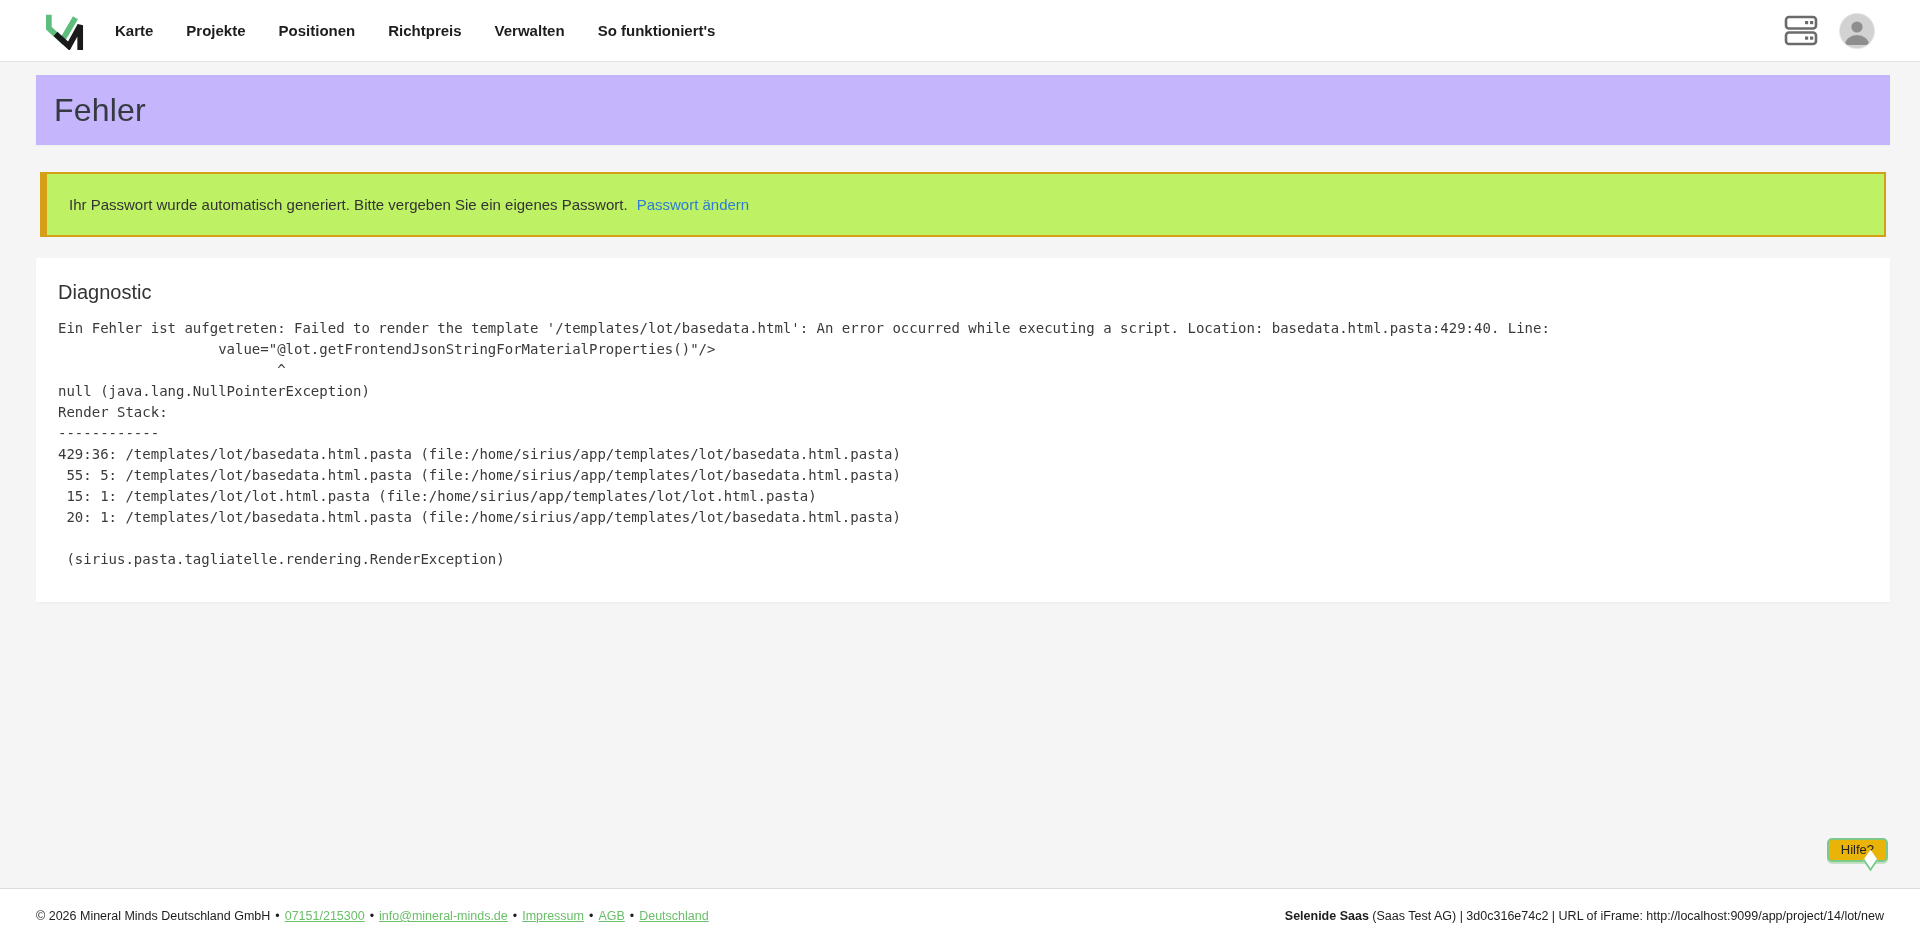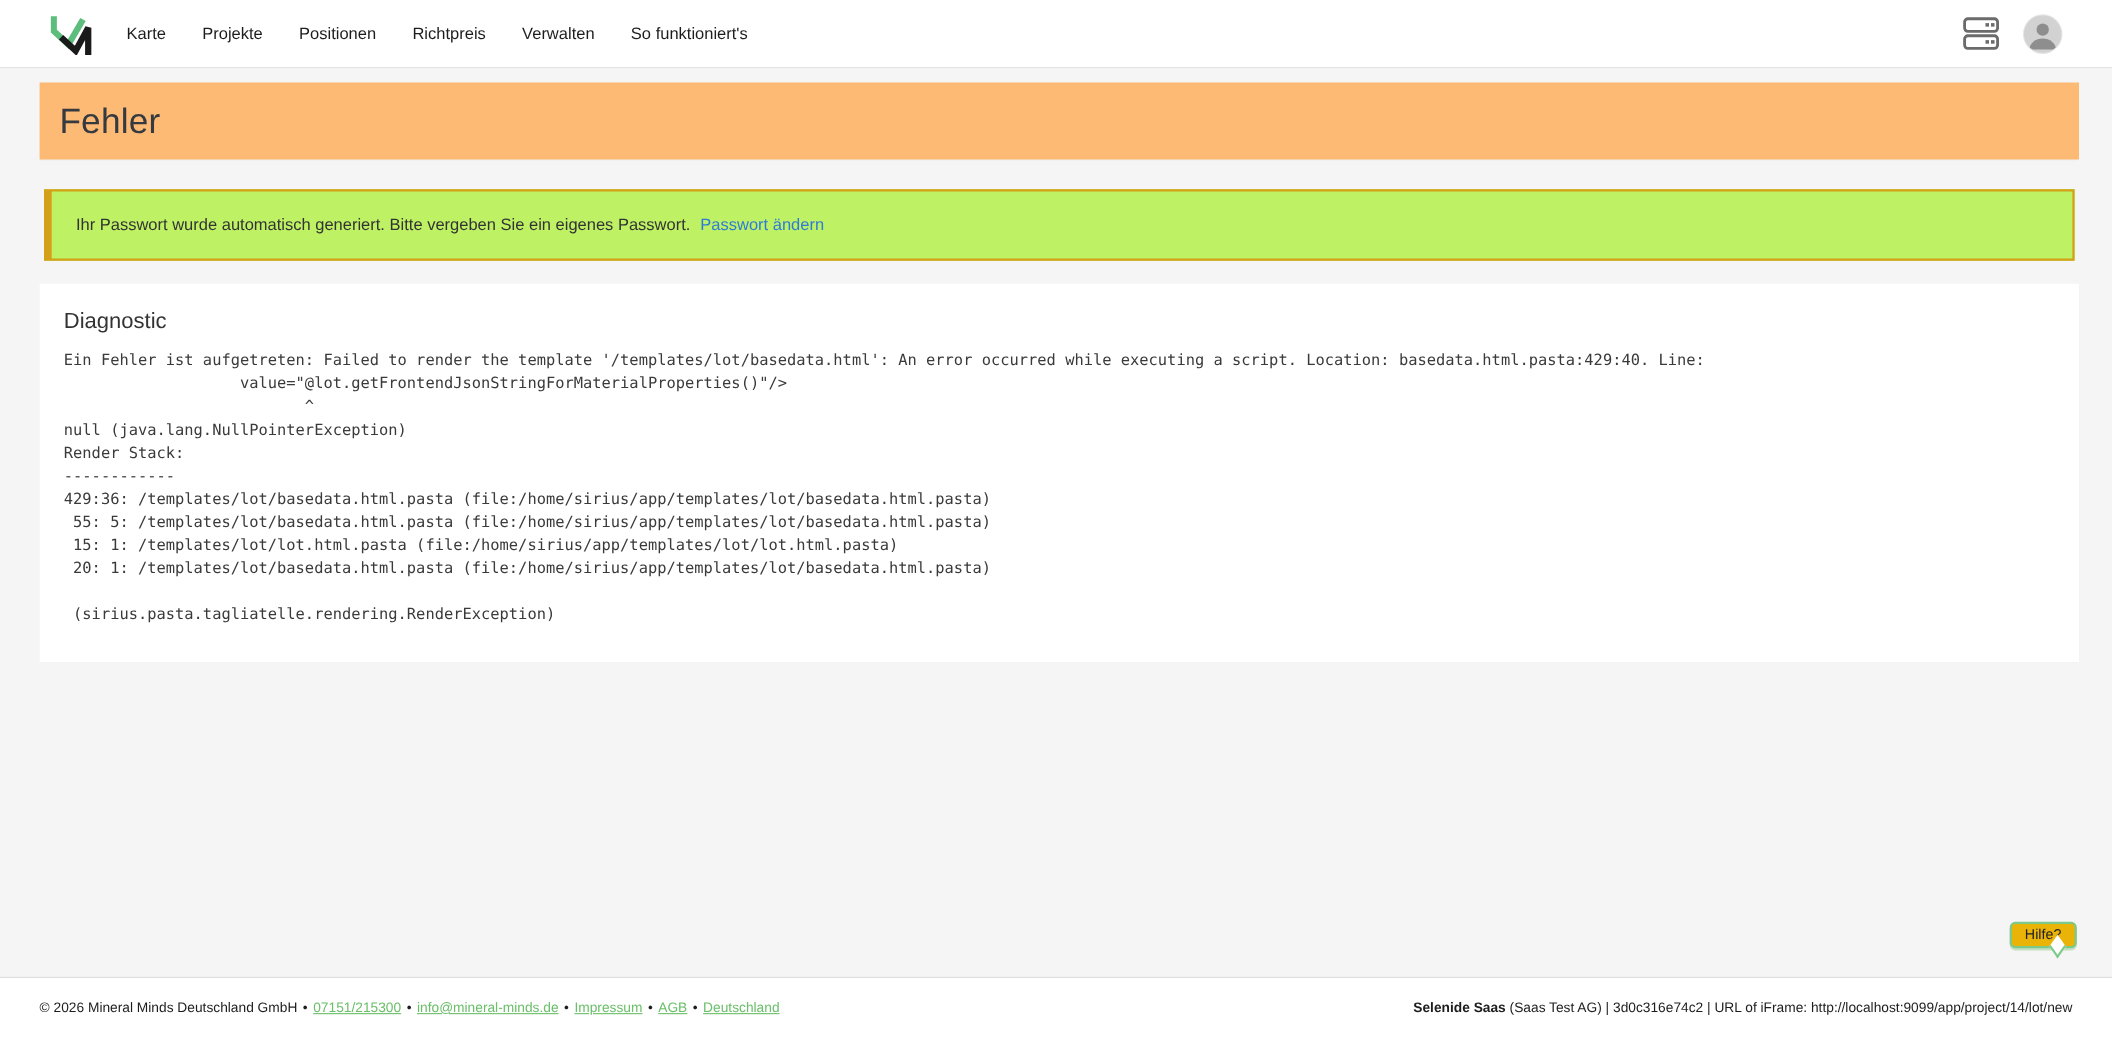--- a/index.html
+++ b/index.html
@@ -18,36 +18,36 @@
     height: 62px;
     background: #ffffff;
     border-bottom: 1px solid #e0e0e0;
     display: flex;
     align-items: center;
     padding: 0 46px;
   }
   .logo { width: 38px; height: 38px; display: block; cursor: pointer; }
   .nav-links { display: flex; align-items: center; margin-left: 31px; gap: 33px; }
   .nav-link {
-    font-size: 15px; font-weight: 400; color: #1d1d1d;
+    font-size: 15px; font-weight: 700; color: #1d1d1d;
     cursor: pointer; white-space: nowrap;
   }
   .nav-right { margin-left: auto; display: flex; align-items: center; gap: 22px; }
   .server-icon { width: 34px; height: 31px; cursor: pointer; display: block; }
   .avatar {
     width: 34px; height: 34px; border-radius: 50%;
     background: #d2d2d2; overflow: hidden; cursor: pointer;
     display: flex; align-items: flex-end; justify-content: center;
     box-shadow: 0 0 0 1px #e6e6e6;
   }
 
   
   .header-card {
     margin: 13px 30px 0 36px;
-    background: #fdba74;
+    background: #c4b5fd;
     padding: 15px 18px;
     box-shadow: 0 1px 2px rgba(0,0,0,0.04);
   }
   .page-title {
     margin: 0; font-size: 32px; font-weight: 400; line-height: 40px;
     color: #343a40; letter-spacing: 0.2px;
   }
 
   .warning-box {
     margin: 27px 34px 0 40px;

